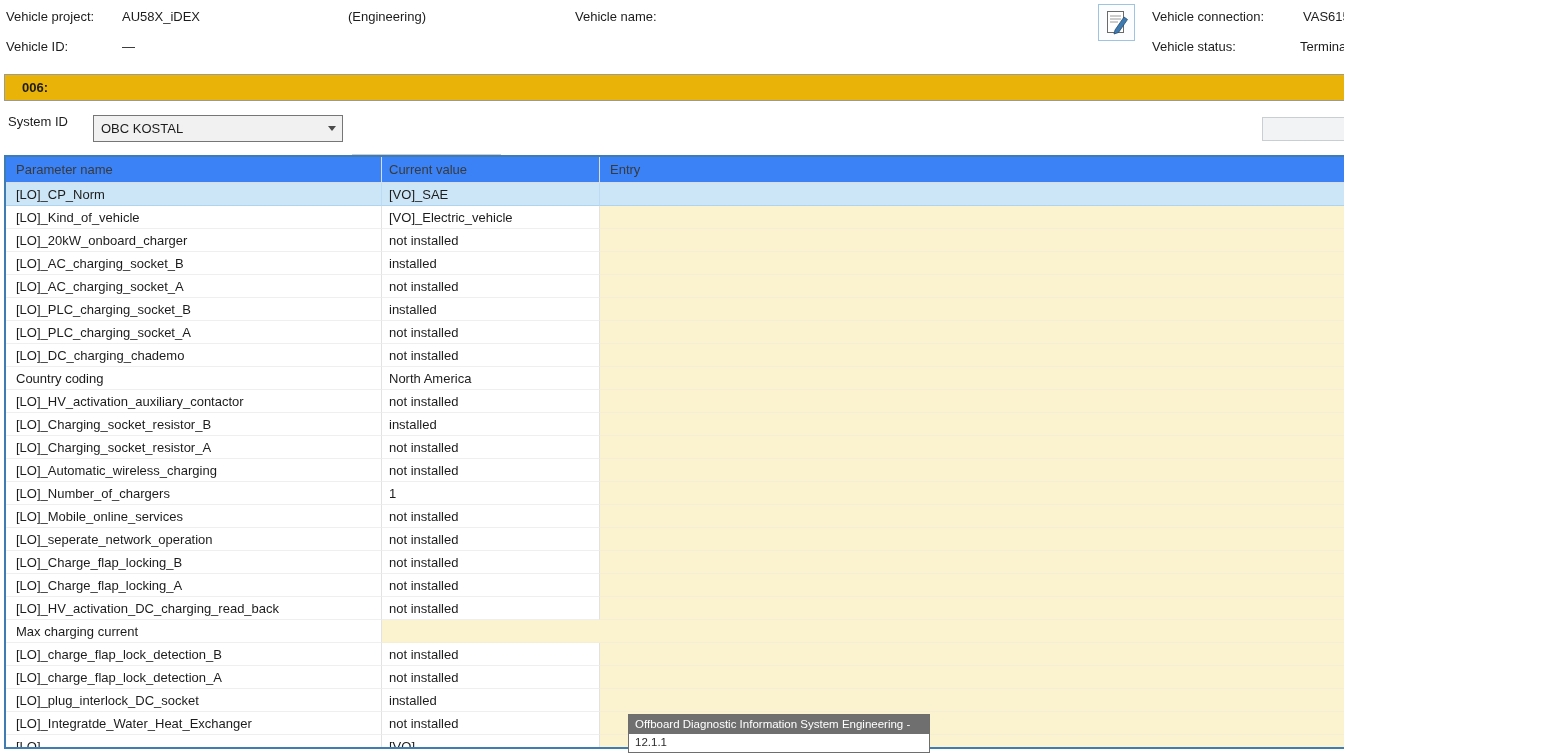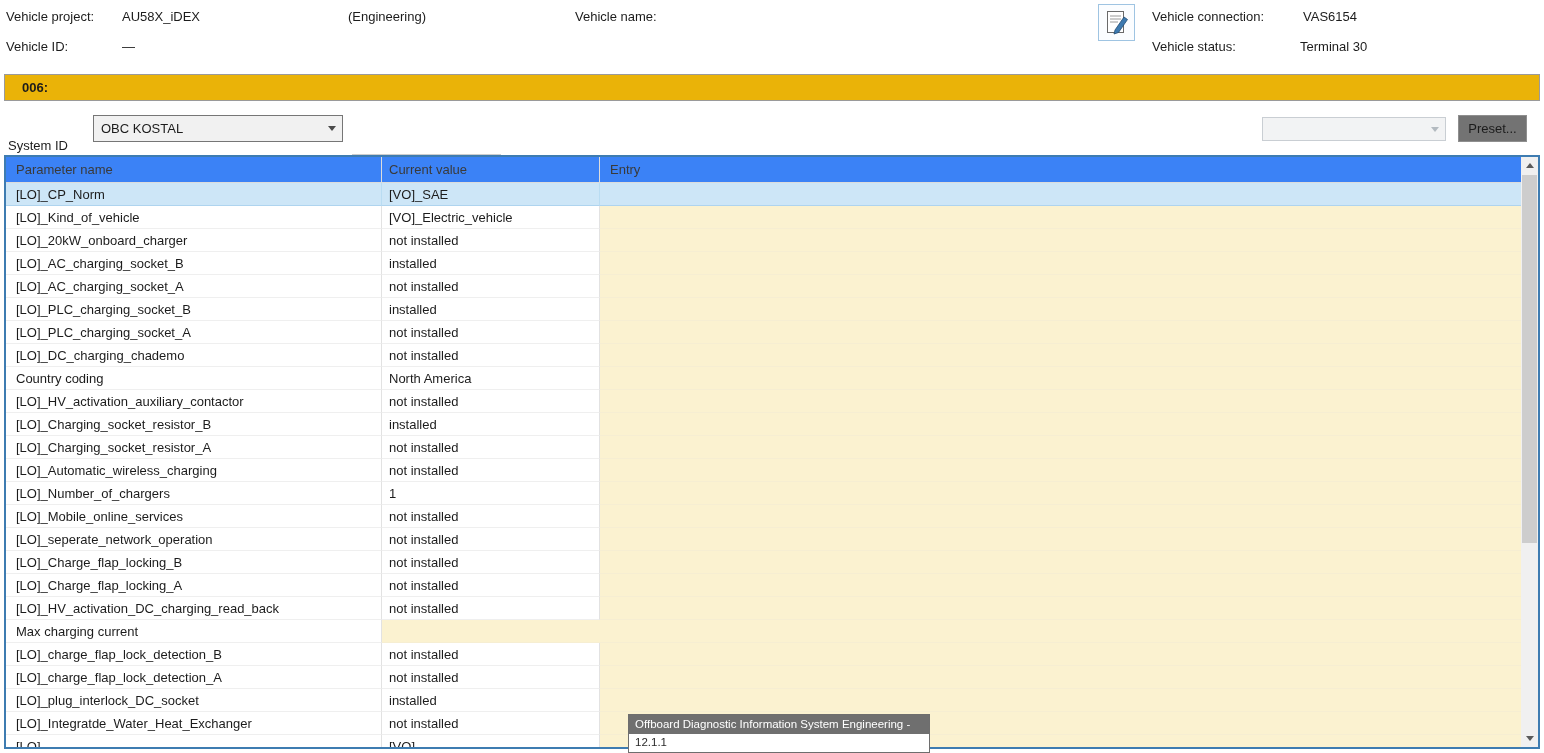--- a/index.html
+++ b/index.html
@@ -3,42 +3,42 @@
 <meta charset="utf-8">
 <style>
   * { margin:0; padding:0; box-sizing:border-box; }
   html,body { background:#fff; }
   body { font-family:"Liberation Sans","DejaVu Sans",sans-serif; font-size:13px; color:#1c1c1c; }
   :root{
     --sel:#cde6f7;
     --entry-bg:#fbf2d0;
     --tbl-border:#3e7cb1;
   }
-  .app { position:relative; width:1544px; height:753px; background:#fff; overflow:hidden; }
+  .app { position:relative; width:1344px; height:753px; background:#fff; overflow:hidden; }
   .abs { position:absolute; }
 
   
   .hdr-label { color:#1c1c1c; white-space:nowrap; }
   .hdr-value { color:#1c1c1c; white-space:nowrap; }
   .log-btn {
     position:absolute; left:1098px; top:4px; width:37px; height:37px;
     background:#fbfdff; border:1px solid #9fc4e2; display:flex; align-items:center; justify-content:center;
     cursor:pointer; padding:0;
   }
 
   
   .ecu-bar {
     position:absolute; left:4px; top:74px; width:1536px; height:27px;
     background:#eab308; border:1px solid #9a9a9a;
     display:flex; align-items:center; padding-left:17px; white-space:pre;
   }
   .ecu-prefix { font-weight:bold; margin-right:5px; }
 
   
-  .tb-label { position:absolute; left:8px; top:138px; }
+  .tb-label { position:absolute; left:8px; top:114px; }
   .combo {
     position:absolute; display:flex; align-items:center; justify-content:space-between;
     background:#f1f1f1; border:1px solid #767676; cursor:pointer;
   }
   .combo .combo-text { padding-left:7px; white-space:nowrap; overflow:hidden; }
   .combo .caret-box { width:20px; display:flex; align-items:center; justify-content:center; align-self:stretch; }
   .caret { width:0; height:0; border-left:4px solid transparent; border-right:4px solid transparent; border-top:5px solid #4a4a4a; }
   .combo.disabled { background:#f2f3f4; border-color:#c9ced3; color:#9aa0a6; }
   .combo.disabled .caret { border-top-color:#b3bac0; }
   .combo-systemid { left:93px; top:115px; width:250px; height:27px; }

